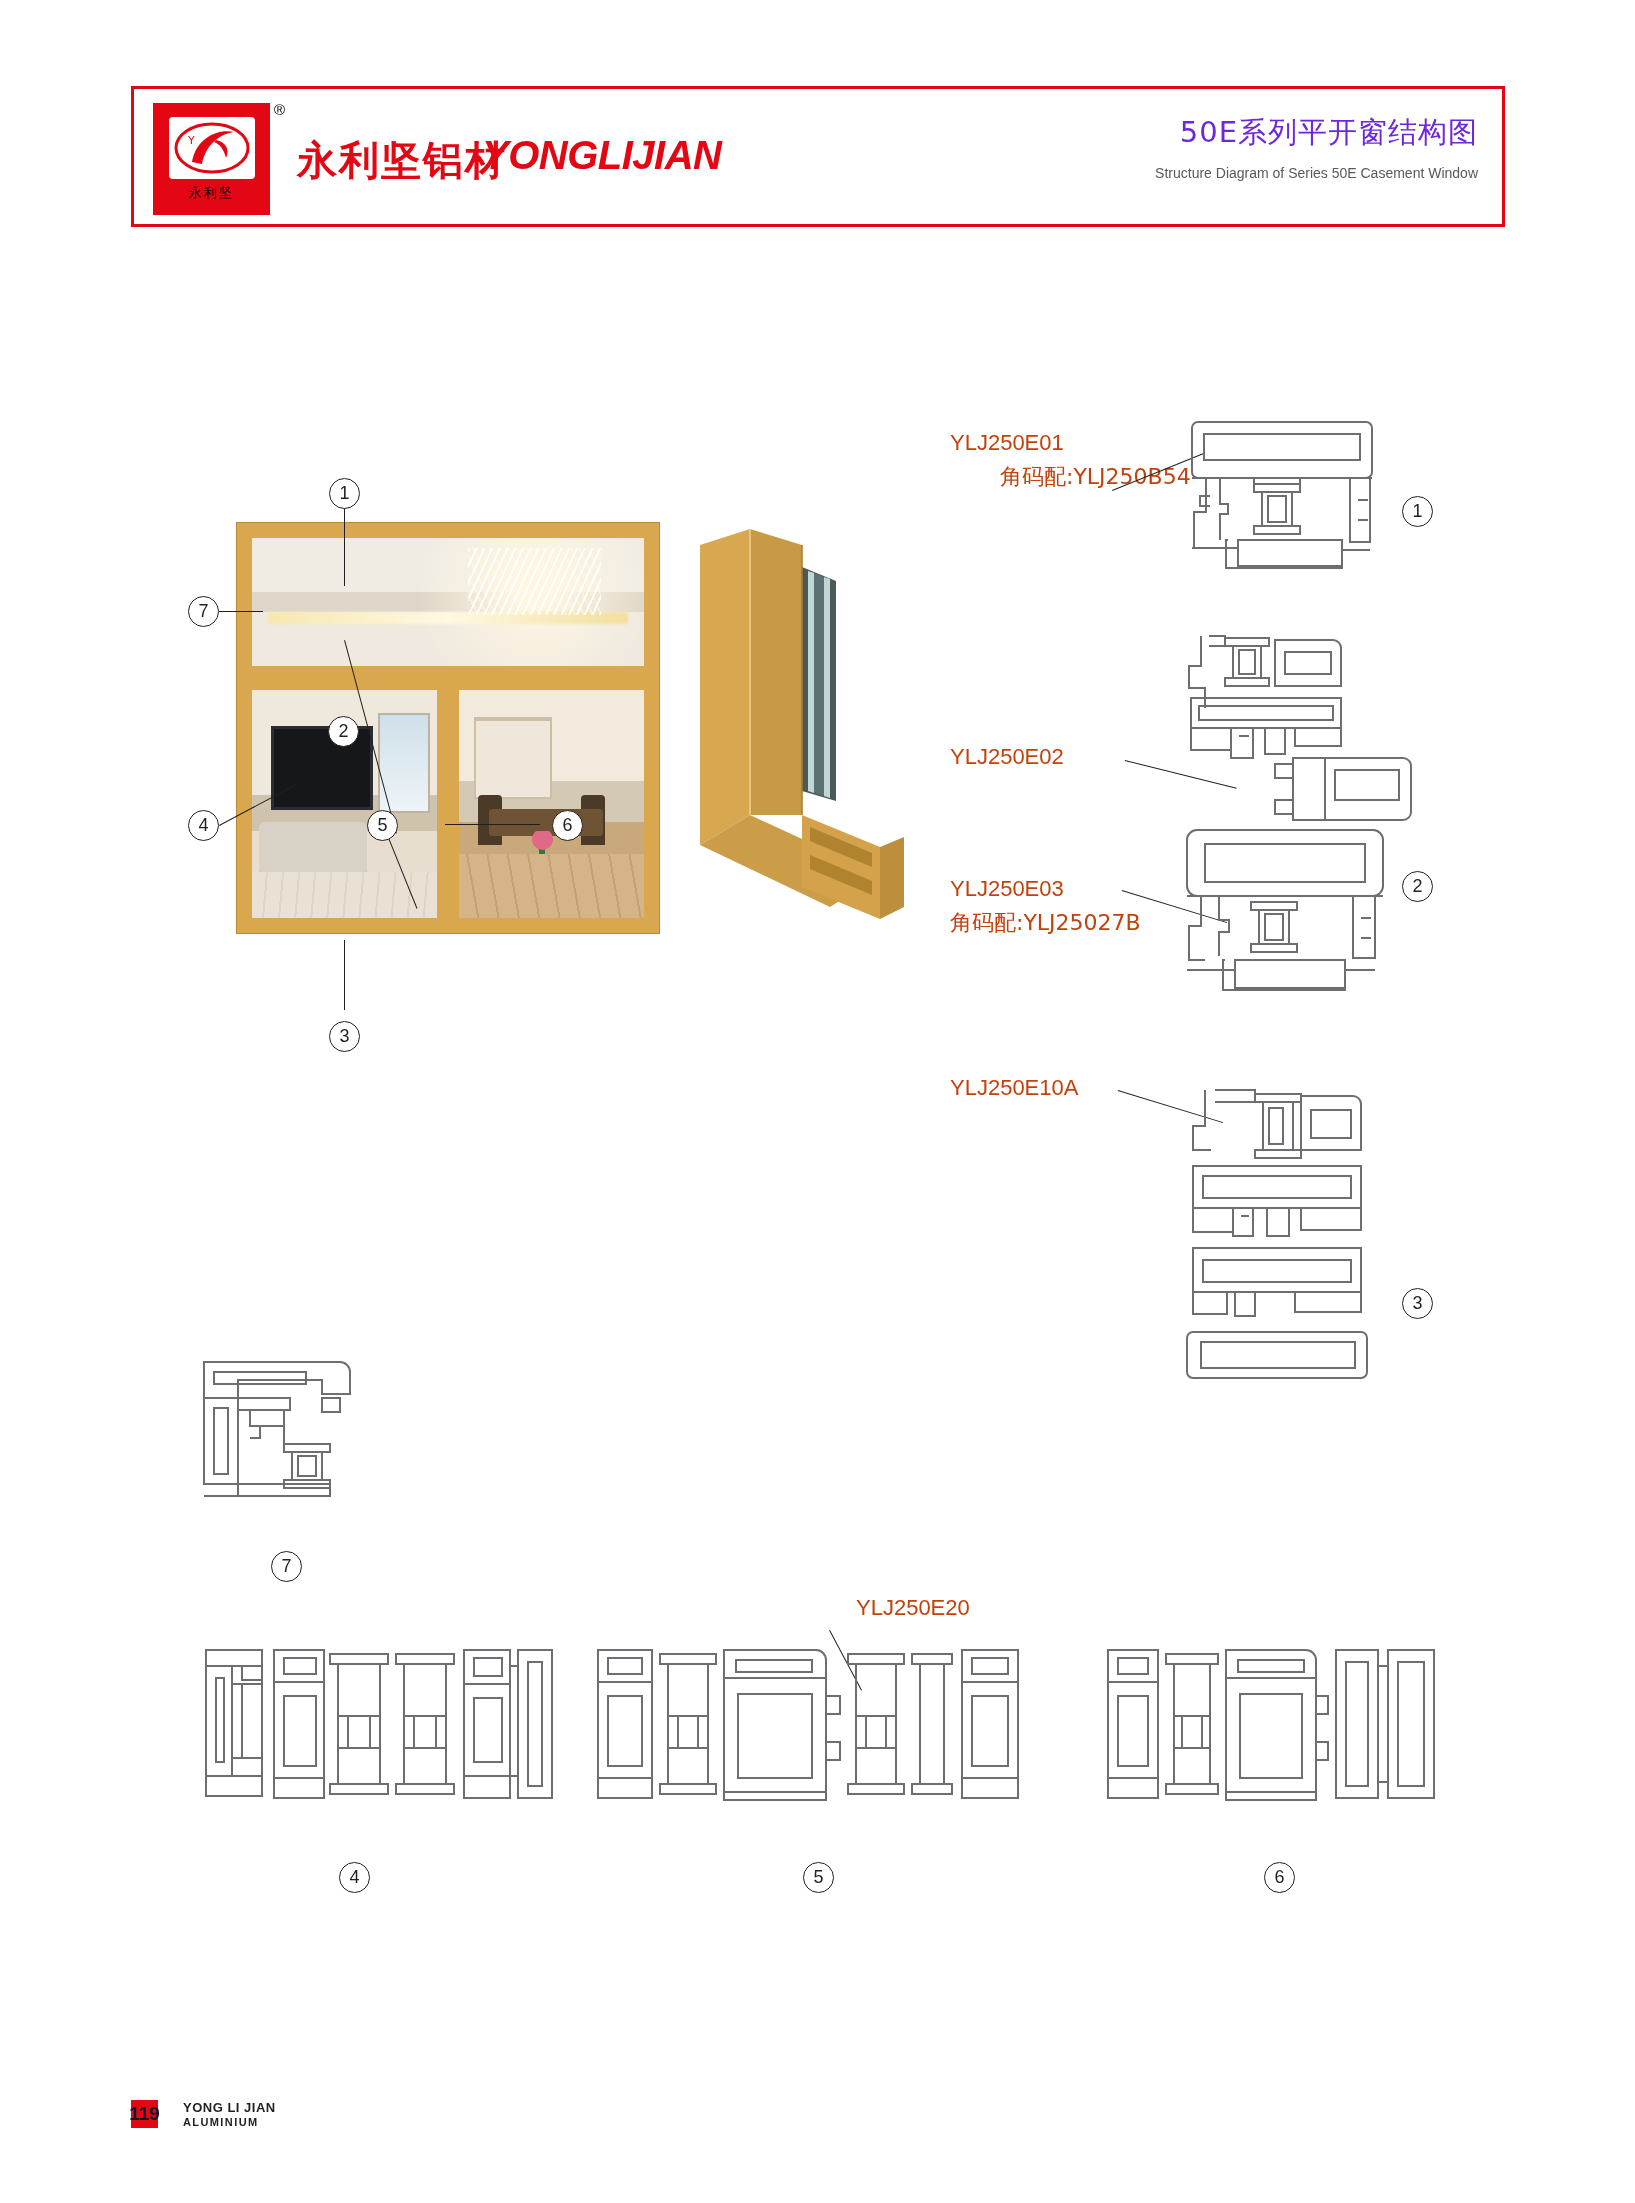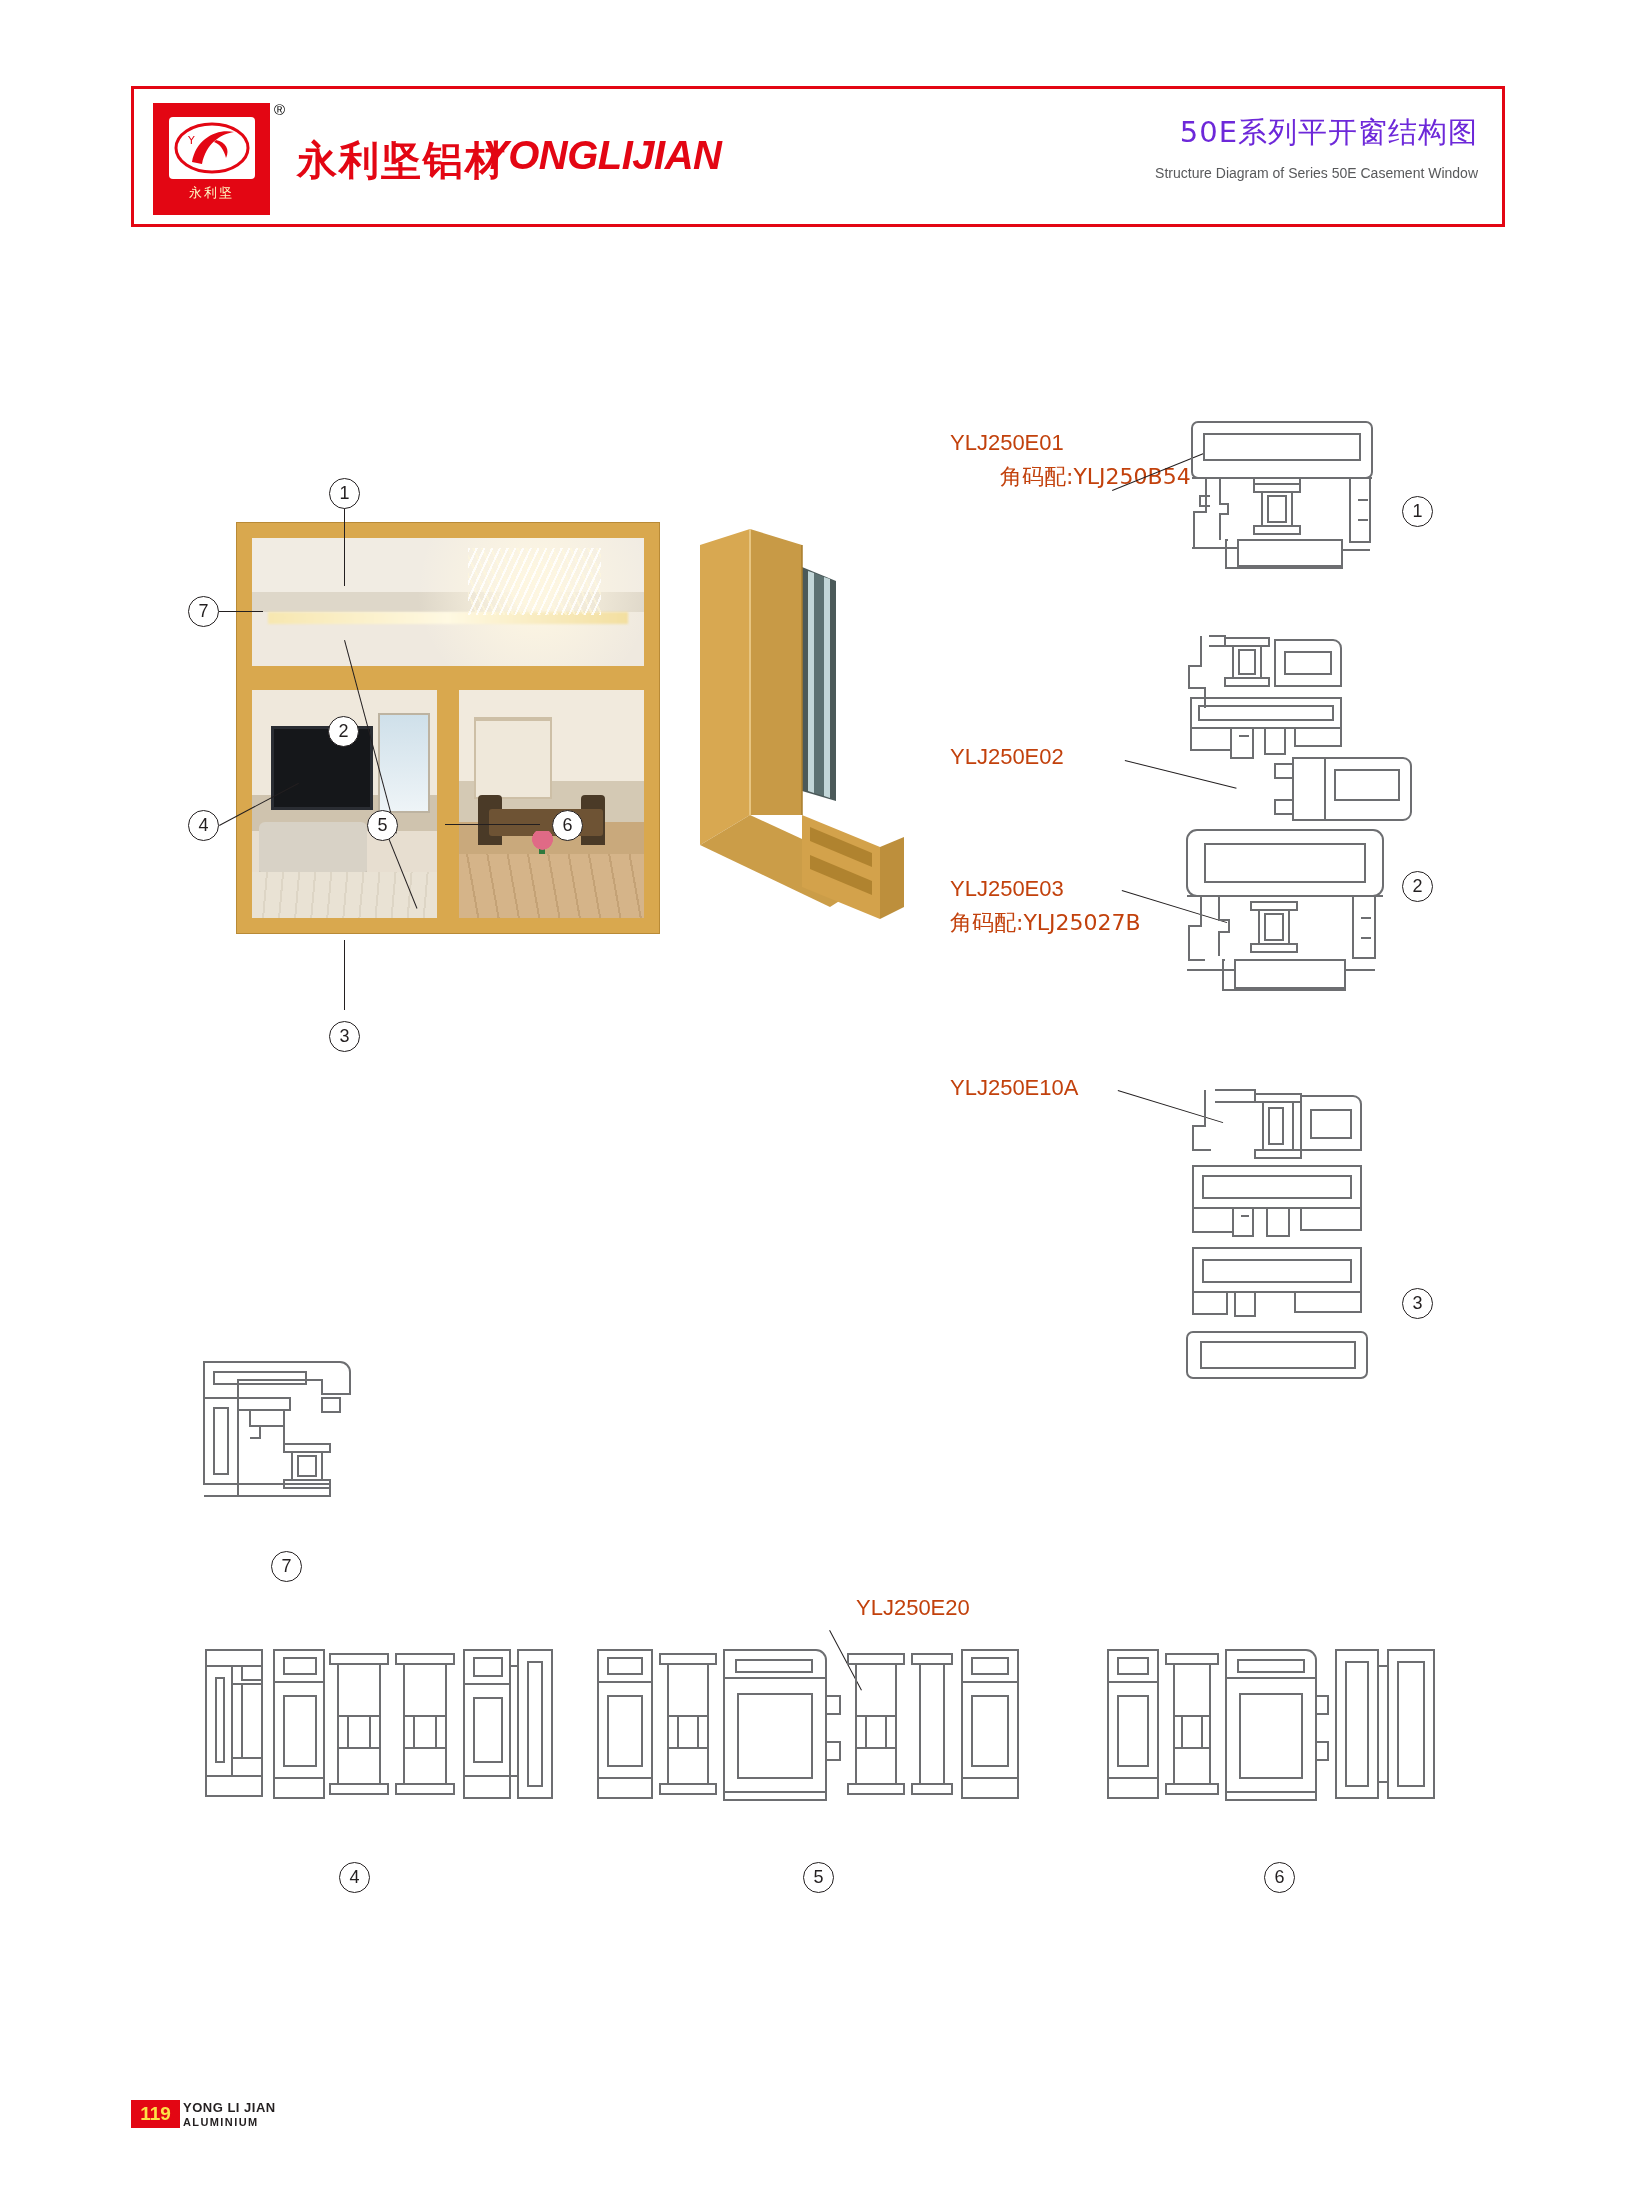--- a/index.html
+++ b/index.html
@@ -44,21 +44,21 @@
     height: 62px;
     background: #ffffff;
     border-radius: 4px;
     display: flex;
     align-items: center;
     justify-content: center;
   }
   .logo-mark svg { display:block; }
   .logo-sub {
     margin-top: 5px;
-    color: #fef9c3;
+    color: #000000;
     font-size: 13px;
     letter-spacing: 2px;
     font-family: "DejaVu Sans", sans-serif;
     white-space: nowrap;
   }
   .reg-mark {
     position: absolute;
     left: 140px;
     top: 12px;
     font-size: 15px;
@@ -248,24 +248,24 @@
 
   
   .prof { position: absolute; }
   .prof svg { display:block; }
 
   
   .footer-num {
     position: absolute;
     left: 131px;
     top: 2100px;
-    width: 49px;
+    width: 27px;
     height: 28px;
     background: #e30613;
-    color: #fde047;
+    color: #0f172a;
     font-size: 19px;
     font-weight: bold;
     display: flex;
     align-items: center;
     justify-content: center;
     font-family: "Liberation Sans", sans-serif;
   }
   .footer-t1 {
     position: absolute;
     left: 183px;

